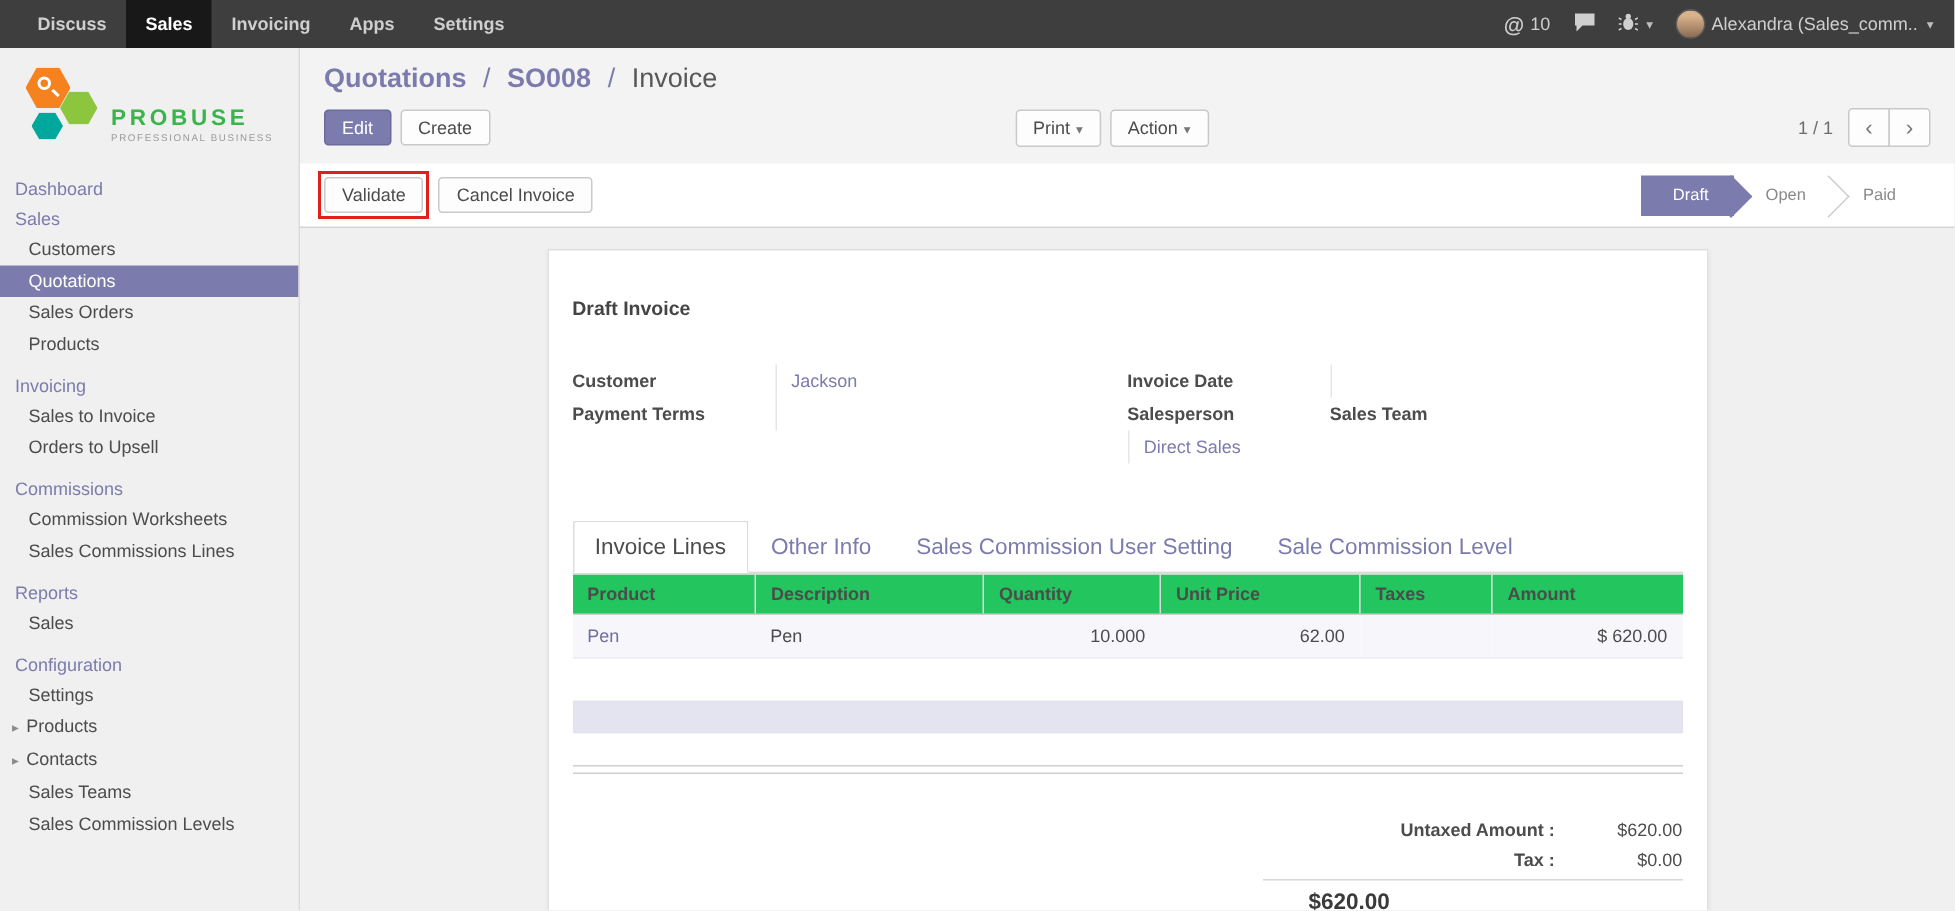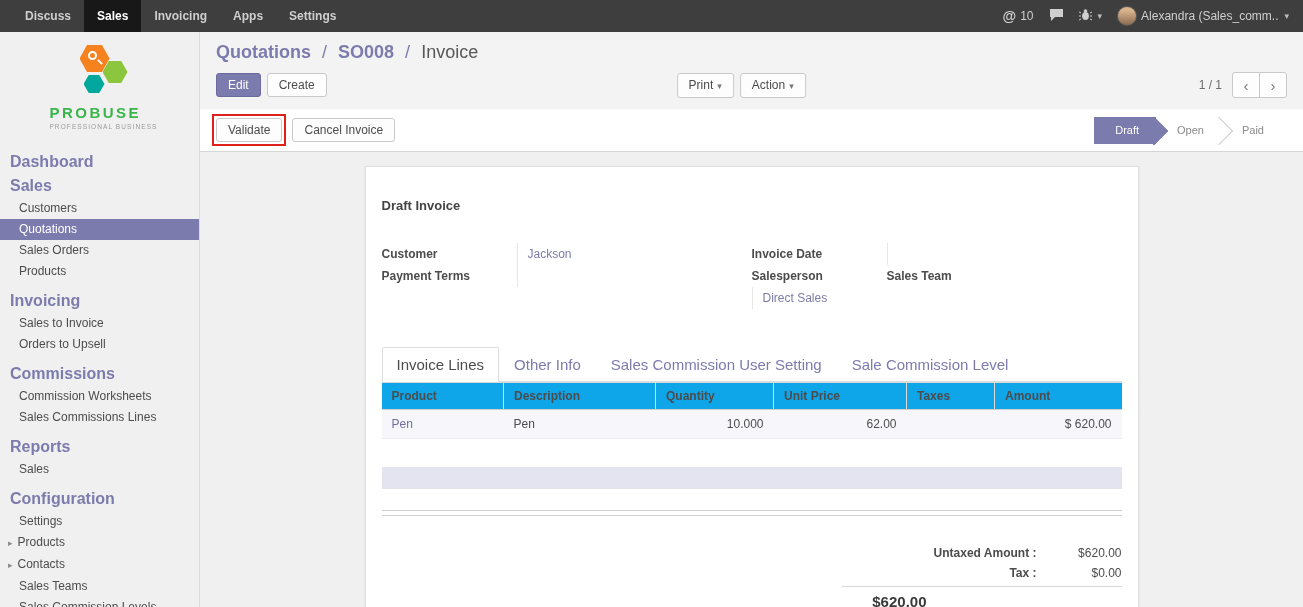--- a/index.html
+++ b/index.html
@@ -29,33 +29,33 @@
 
   
   .app { display:flex; height:575px; }
   .sidebar {
     width:200px; min-width:200px; background:#f0f0f0; border-right:1px solid #dcdcdc;
     height:100%; overflow:hidden;
   }
   .main { flex:1; background:#f0f0f0; display:flex; flex-direction:column; }
 
   
-  .logo { display:flex; align-items:center; gap:8px; padding:12px 8px 16px 16px;flex-direction:column; }
+  .logo { display:flex; align-items:flex-end; gap:8px; padding:12px 8px 16px 16px; }
   .logo-icon { position:relative; width:50px; height:52px; flex:none; }
   .hex { position:absolute; clip-path:polygon(25% 0,75% 0,100% 50%,75% 100%,25% 100%,0 50%); }
   .hex-orange { width:30px; height:27px; left:1px; top:1px; background:#f5821f; }
   .hex-green  { width:25px; height:22px; left:24px; top:17px; background:#8cc63f; }
   .hex-teal   { width:21px; height:18px; left:5px; top:31px; background:#00a79d; }
   .lens { position:absolute; left:9px; top:7px; width:9px; height:9px; border:2px solid #fff; border-radius:50%; z-index:2; }
   .lens::after { content:''; position:absolute; left:7px; top:8px; width:6px; height:2px; background:#fff; transform:rotate(45deg); }
   .brand { color:#39b54a; font-weight:bold; font-size:15px; letter-spacing:2.5px; }
   .tagline { font-size:6.5px; color:#9a9a9a; letter-spacing:1.1px; margin-top:2px; }
 
   .nav { padding-top:4px; }
-  .nav-header { color:#7c7bad; font-weight:bold; padding:3px 10px; font-size:16px; cursor:pointer; }
+  .nav-header { color:#7c7bad; font-weight:normal; padding:3px 10px; font-size:12px; cursor:pointer; }
   .nav-item + .nav-header, .nav-item ~ .nav-header { margin-top:7px; }
   .nav-item { color:#4c4c4c; padding:3px 10px 3px 19px; cursor:pointer; line-height:15px; }
   .nav-item.selected { background:#7c7bad; color:#fff; }
   .sub-caret { color:#8b8b8b; font-size:9px; margin-right:5px; margin-left:-11px; }
 
   
   .cp { background:#f3f3f3; padding:8px 0 10px 0; }
   .breadcrumb { padding:2px 16px 8px 16px; font-size:18px; color:#7c7bad; }
   .crumb { color:#7c7bad; }
   .crumb.current { color:#585858; }
@@ -117,21 +117,21 @@
     padding:8px 14px; color:#7c7bad; cursor:pointer; font-size:15px;
     border:1px solid transparent; margin-bottom:-1px;
   }
   .tab.active {
     background:#fff; border-color:#dcdcdc; border-bottom-color:#fff; color:#4c4c4c;
     border-radius:2px 2px 0 0;
   }
 
   table.lines { width:100%; border-collapse:collapse; font-size:12px; }
   table.lines th {
-    background:#0ea5e9; text-align:left; font-weight:bold; color:#4c4c4c;
+    background:#22c55e; text-align:left; font-weight:bold; color:#4c4c4c;
     padding:6px 10px; border-top:1px solid #dadada; border-bottom:1px solid #cfcfcf;
   }
   table.lines th + th { border-left:1px solid #dadada; }
   table.lines td { padding:7px 10px; background:#f7f7fb; border-bottom:1px solid #ececf2; }
   td.link { color:#6f6ea0; cursor:pointer; }
   .num { text-align:right; }
   .col-product{width:122px;} .col-desc{width:152px;} .col-qty{width:118px;}
   .col-price{width:133px;} .col-tax{width:88px;}
 
   .empty-band { height:22px; background:#e4e4f1; margin-top:28px; }

